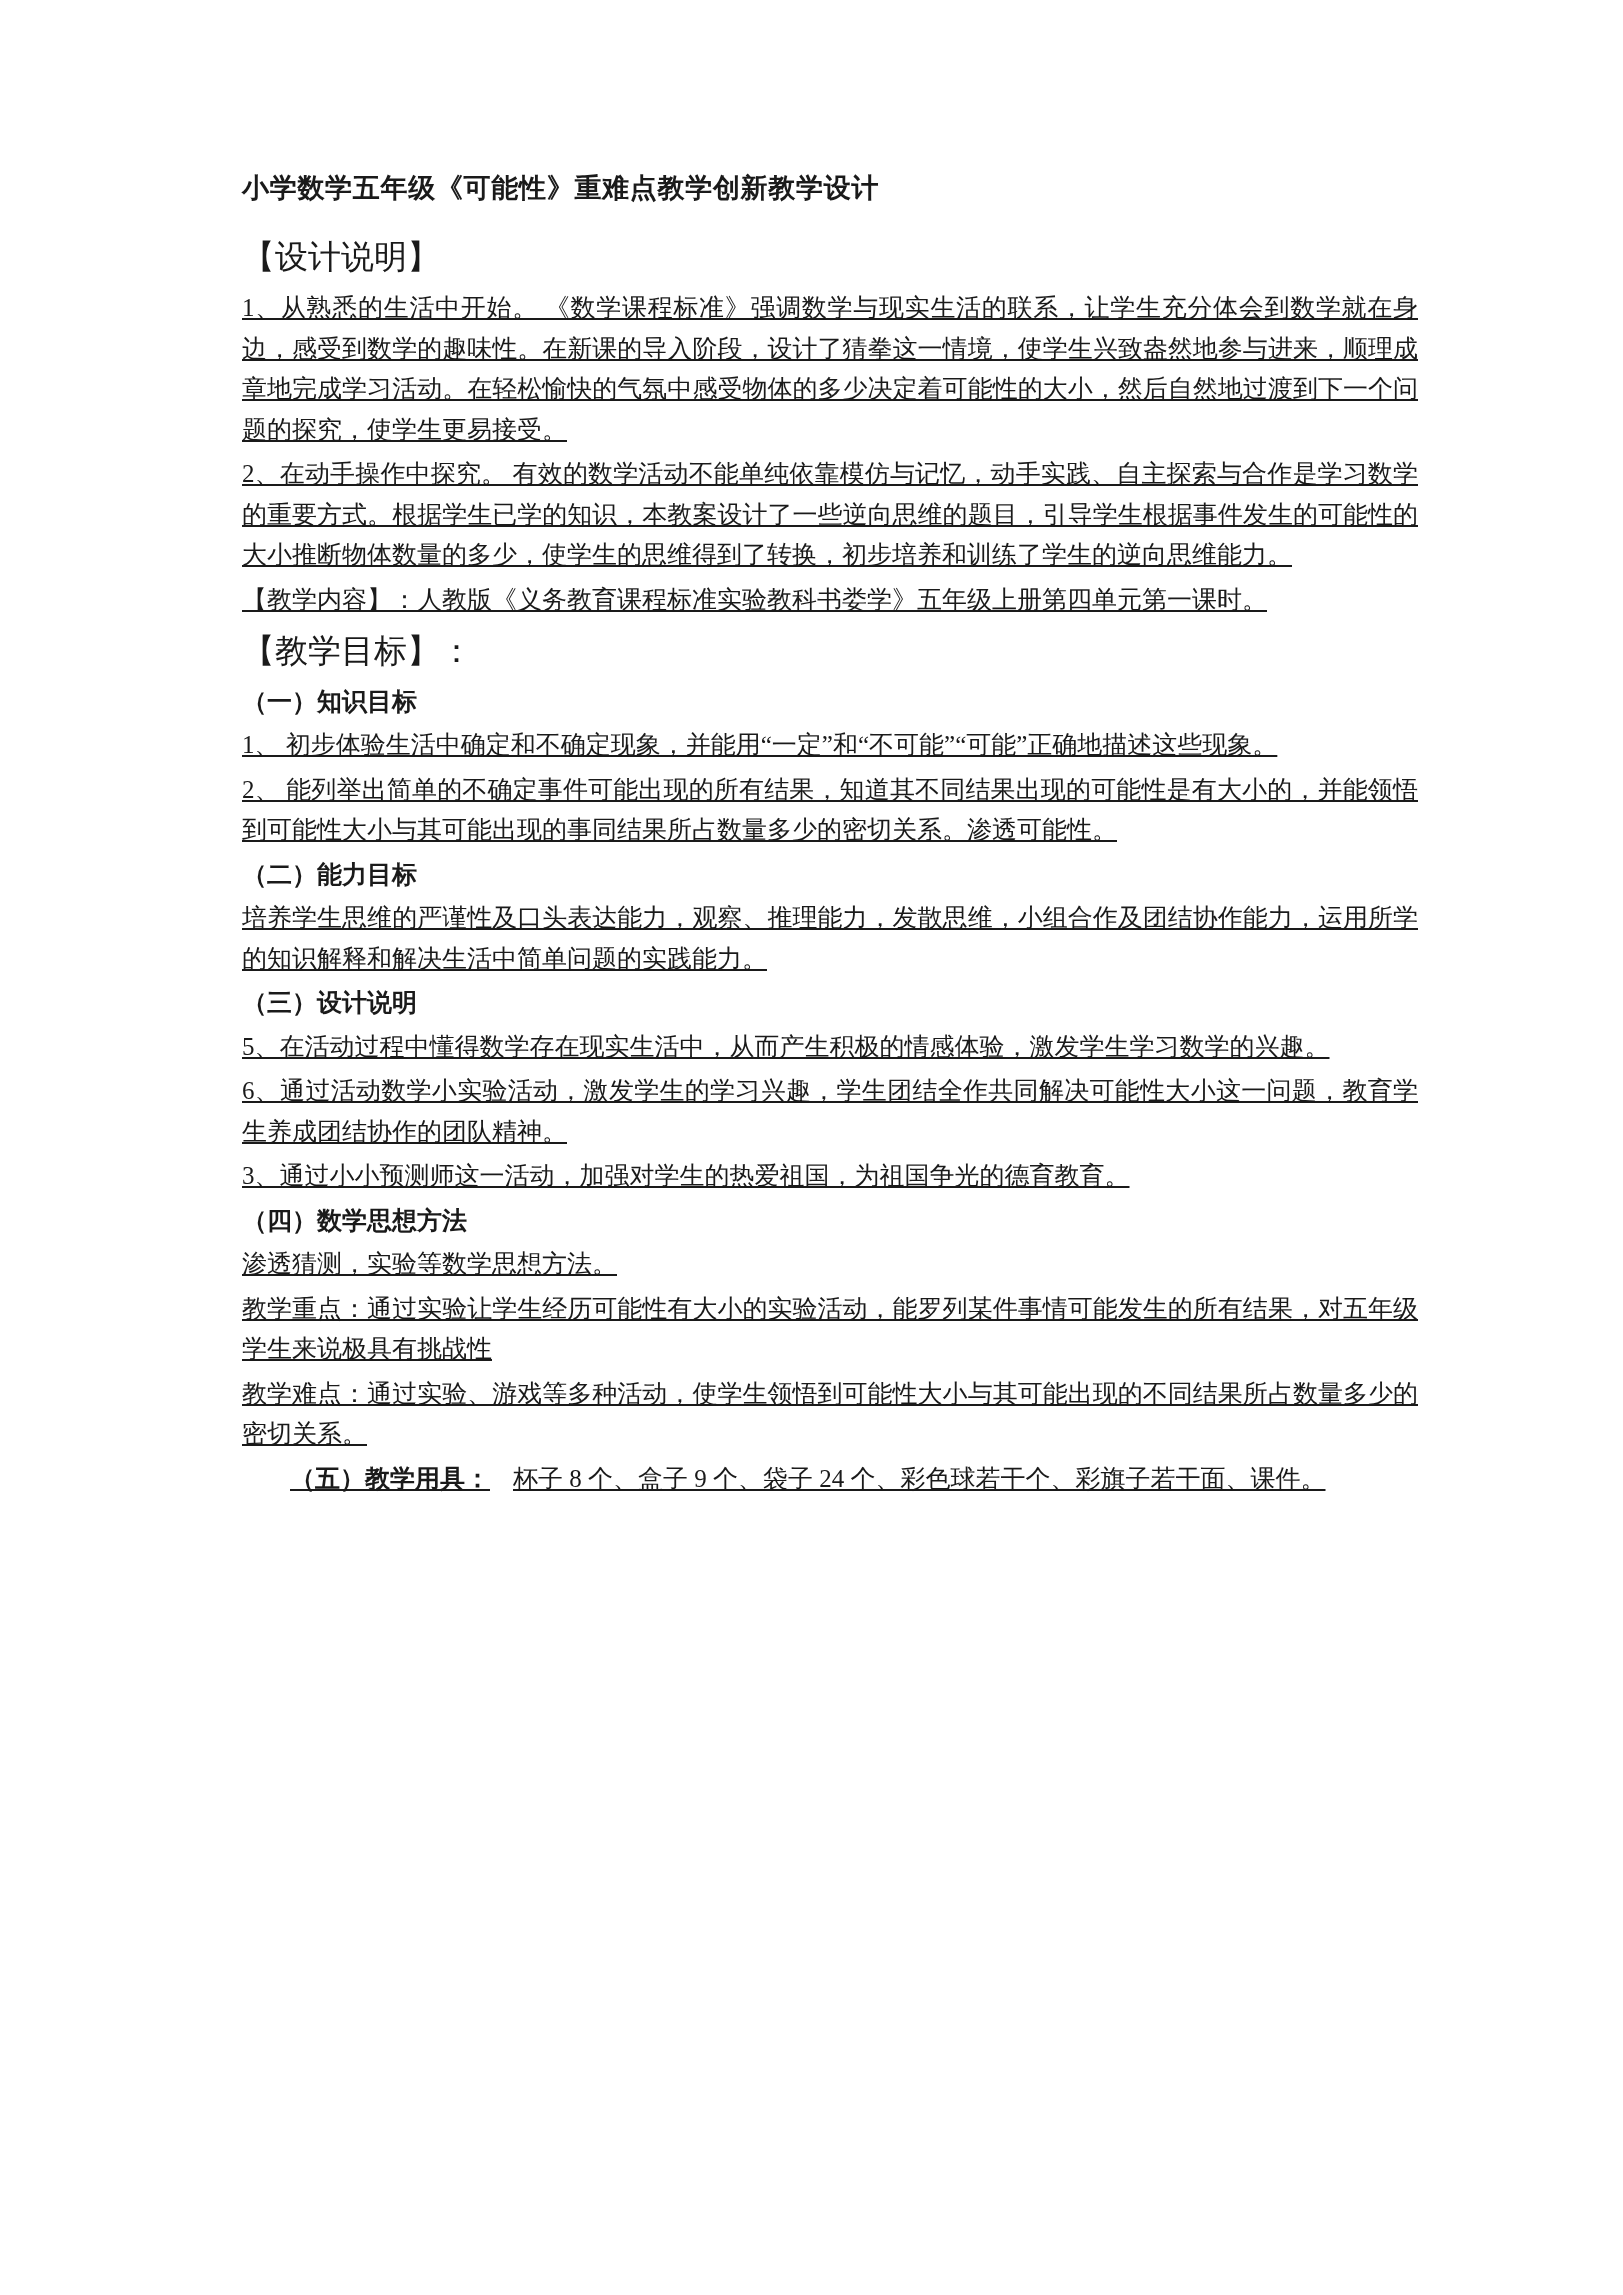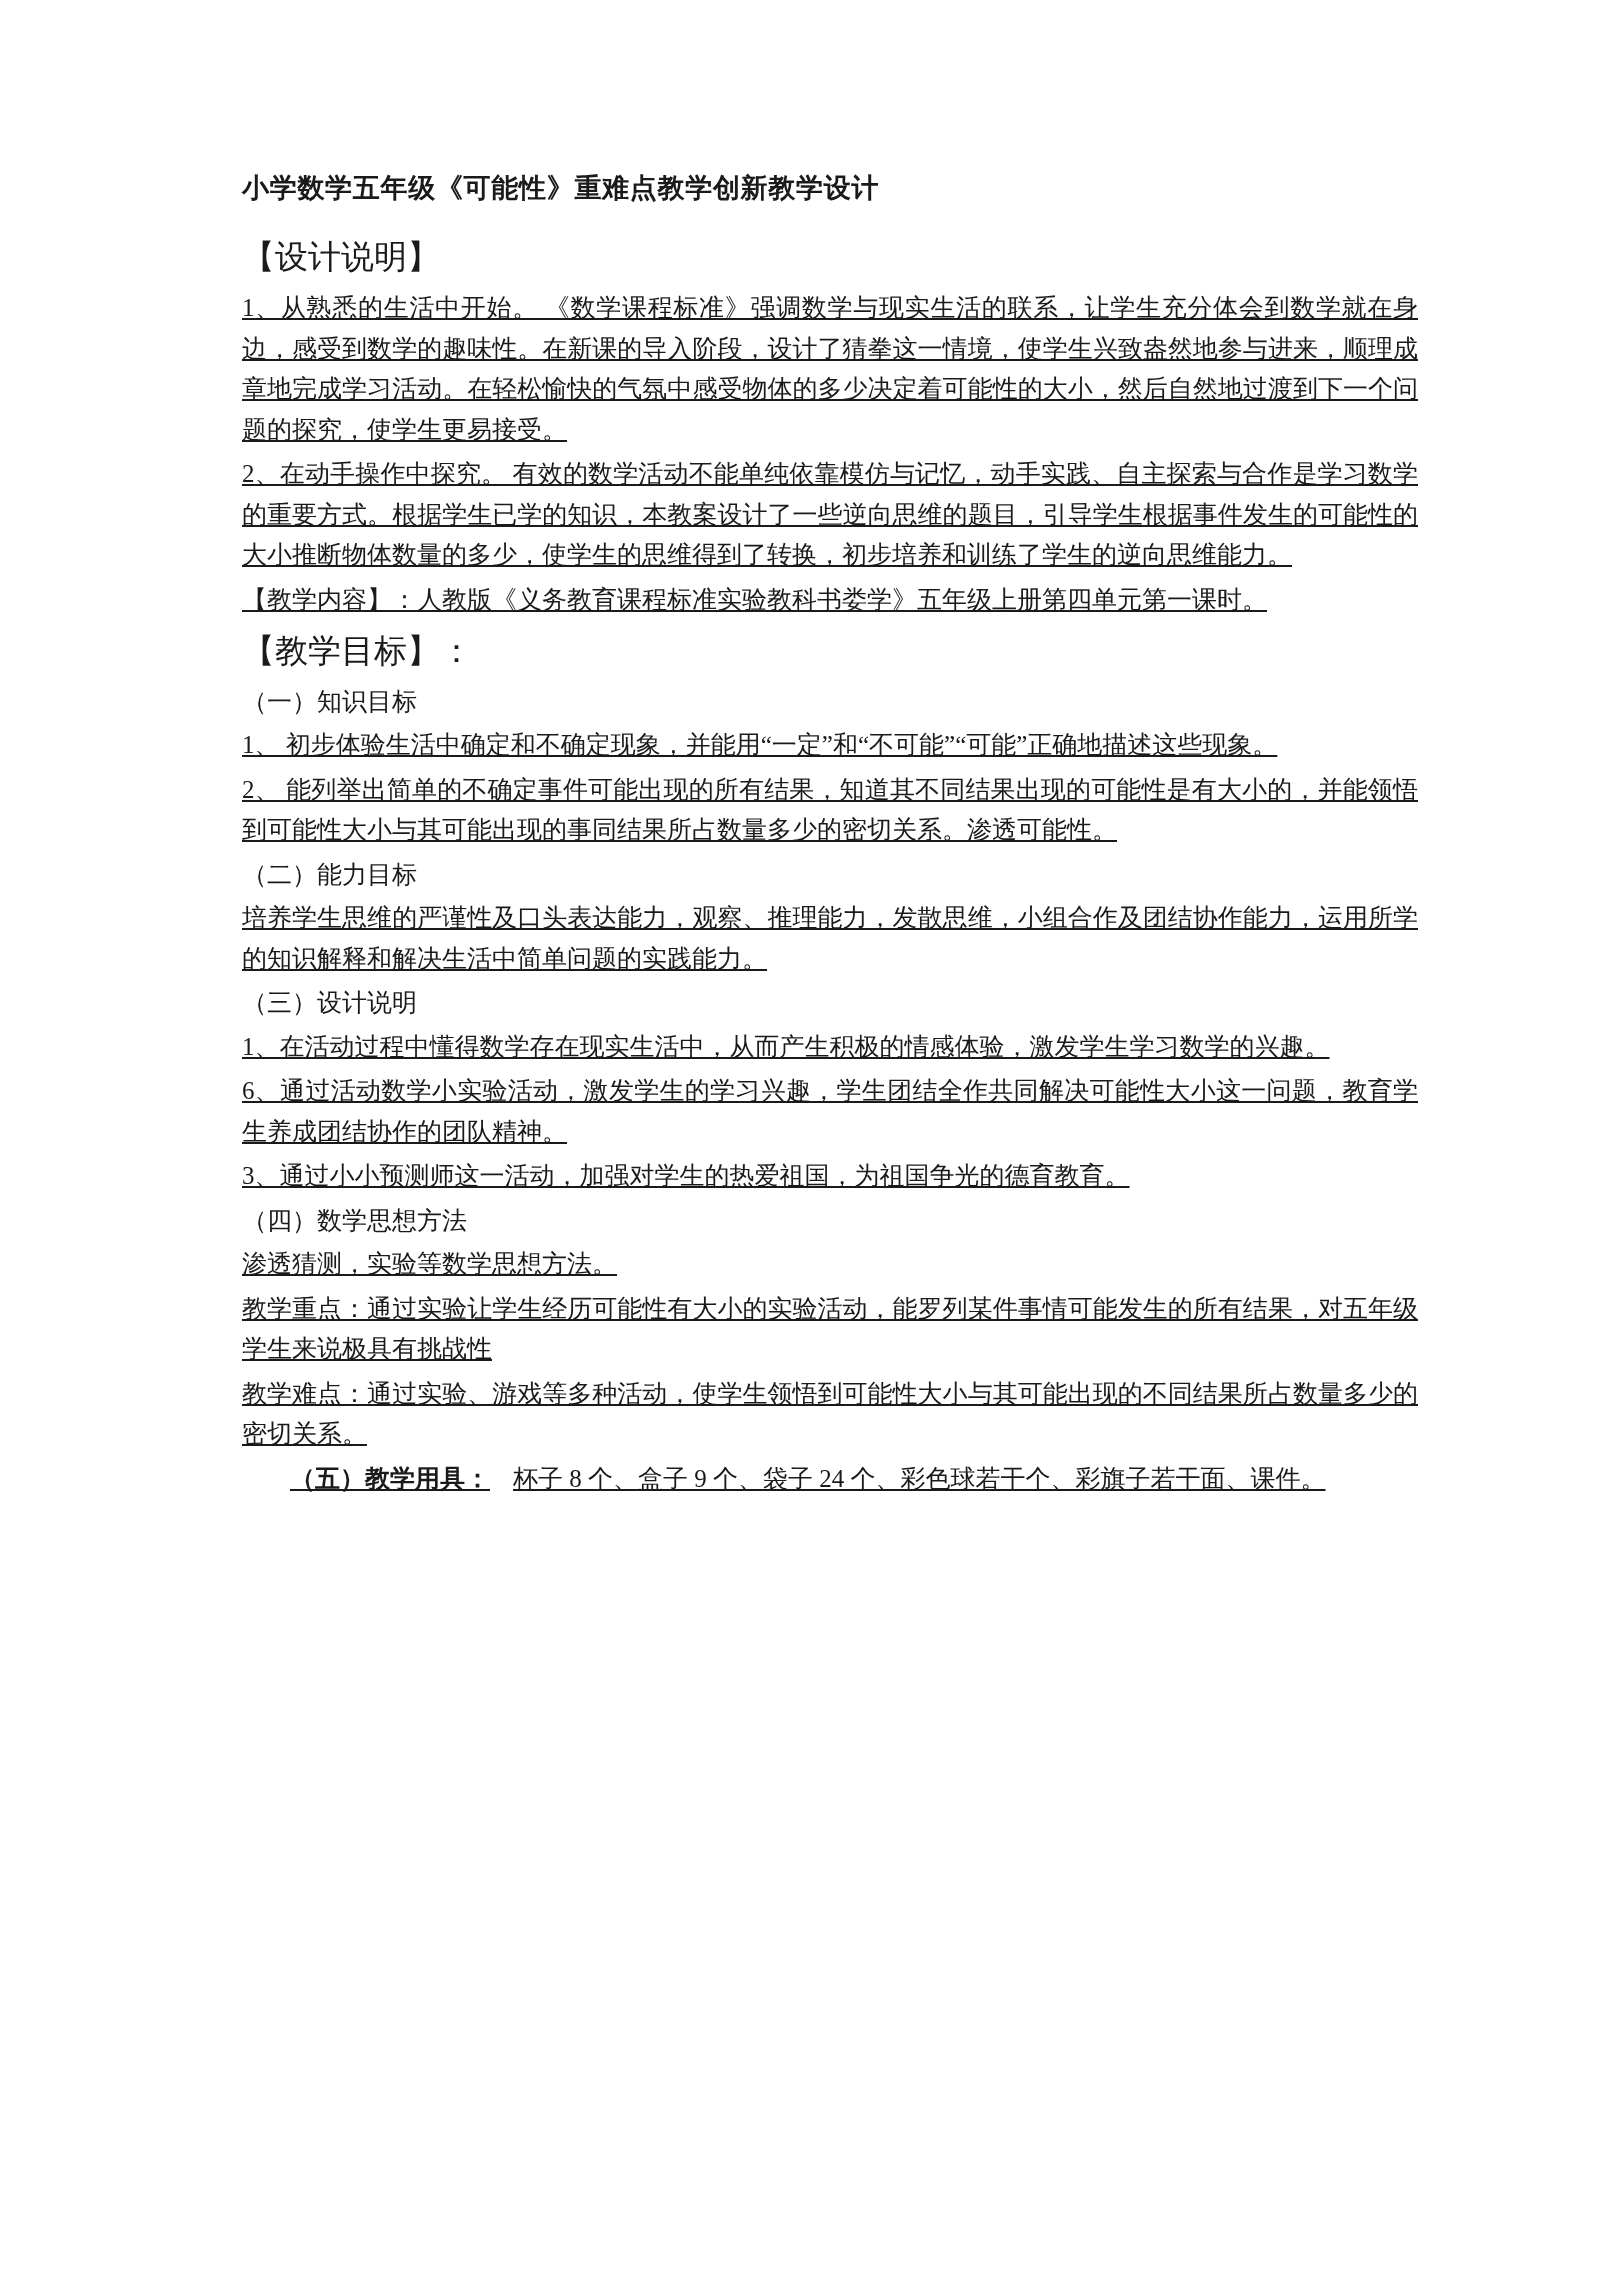--- a/index.html
+++ b/index.html
@@ -37,21 +37,21 @@
     margin-left: 48px;
   }
   .heading {
     font-size: 33px;
     font-weight: normal;
     line-height: 1.62;
     margin: 4.1px 0 4.1px 0;
   }
   .subheading {
     font-size: 25px;
-    font-weight: normal;
+    font-weight: bold;
     line-height: 1.62;
     margin: 4.1px 0 2.7px 0;
   }
   .sp-lg { display: inline-block; width: 23px; }
 </style>
 </head>
 <body>
 
 <div class="page">
 
@@ -72,21 +72,21 @@
   <p class="para">1、 初步体验生活中确定和不确定现象，并能用“一定”和“不可能”“可能”正确地描述这些现象。</p>
 
   <p class="para">2、 能列举出简单的不确定事件可能出现的所有结果，知道其不同结果出现的可能性是有大小的，并能领悟到可能性大小与其可能出现的事同结果所占数量多少的密切关系。渗透可能性。</p>
 
   <p class="subheading">（二）能力目标</p>
 
   <p class="para">培养学生思维的严谨性及口头表达能力，观察、推理能力，发散思维，小组合作及团结协作能力，运用所学的知识解释和解决生活中简单问题的实践能力。</p>
 
   <p class="subheading">（三）设计说明</p>
 
-  <p class="para">1、在活动过程中懂得数学存在现实生活中，从而产生积极的情感体验，激发学生学习数学的兴趣。</p>
+  <p class="para">5、在活动过程中懂得数学存在现实生活中，从而产生积极的情感体验，激发学生学习数学的兴趣。</p>
 
   <p class="para">6、通过活动数学小实验活动，激发学生的学习兴趣，学生团结全作共同解决可能性大小这一问题，教育学生养成团结协作的团队精神。</p>
 
   <p class="para">3、通过小小预测师这一活动，加强对学生的热爱祖国，为祖国争光的德育教育。</p>
 
   <p class="subheading">（四）数学思想方法</p>
 
   <p class="para">渗透猜测，实验等数学思想方法。</p>
 
   <p class="para">教学重点：通过实验让学生经历可能性有大小的实验活动，能罗列某件事情可能发生的所有结果，对五年级学生来说极具有挑战性</p>

